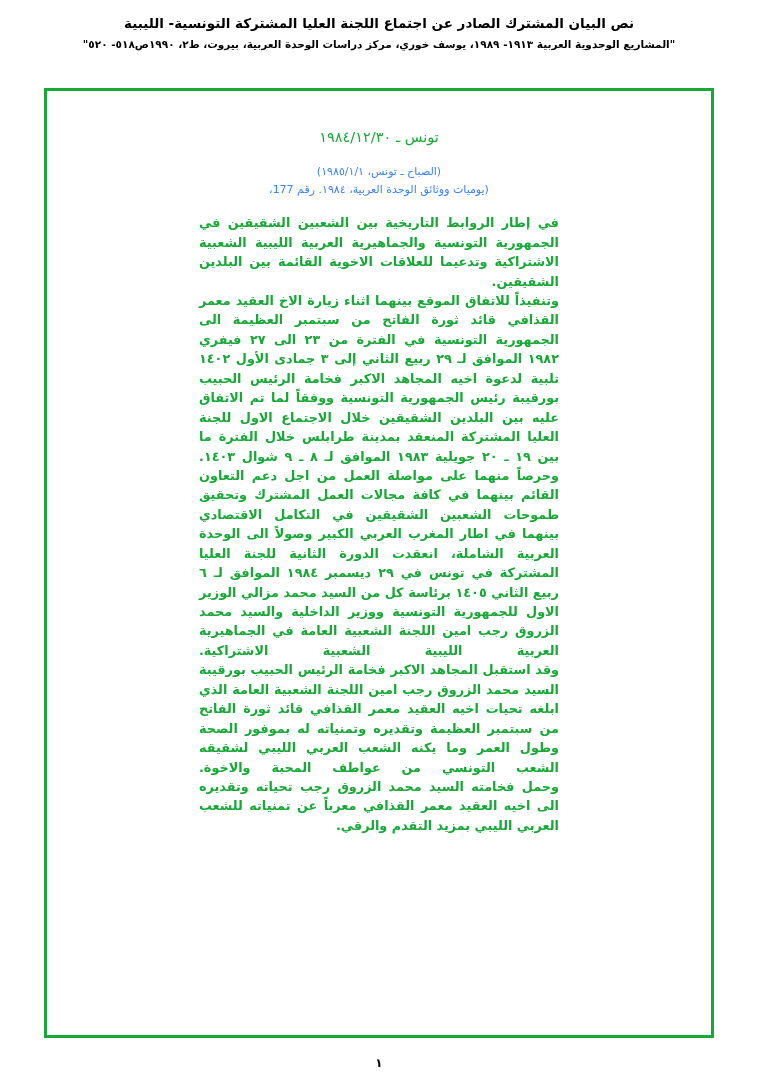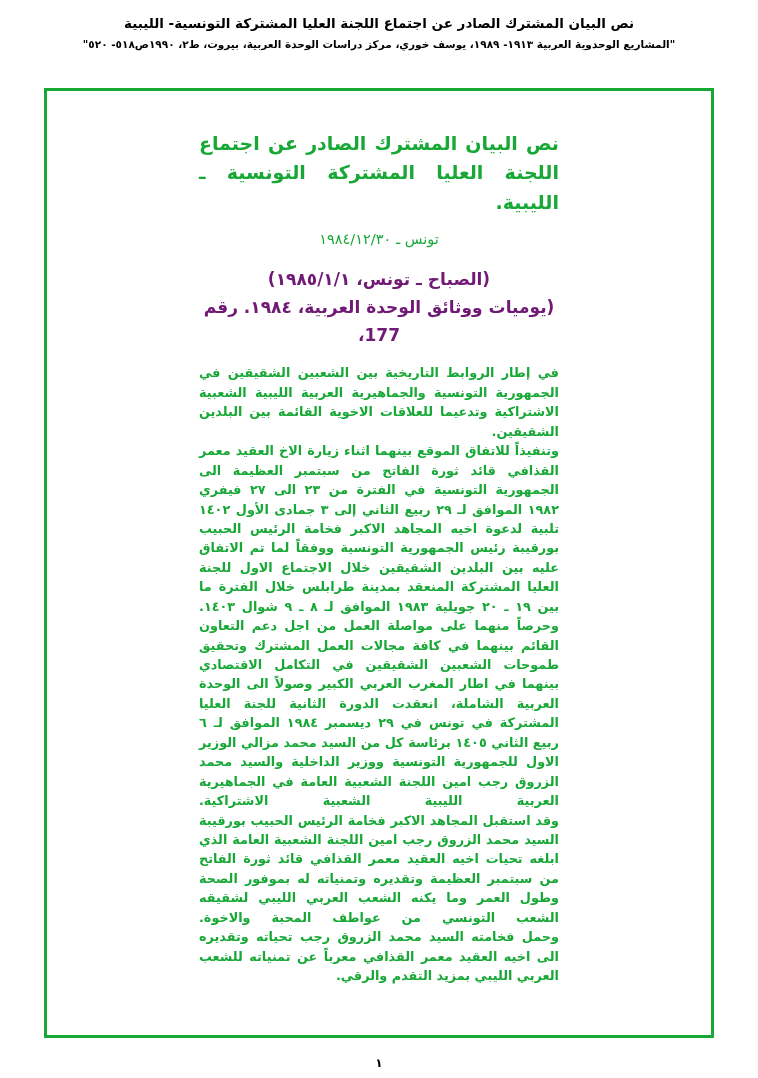--- a/index.html
+++ b/index.html
@@ -68,23 +68,23 @@
   }
   .doc-date {
     color: #17a836;
     font-weight: normal;
     font-size: 14.5px;
     text-align: center;
     margin-top: 14px;
     letter-spacing: 1px;
   }
   .pub-info {
-    color: #701a75;
-    font-weight: bold;
-    font-size: 17px;
+    color: #3b82f6;
+    font-weight: normal;
+    font-size: 11px;
     line-height: 1.65;
     text-align: center;
     margin-top: 18px;
   }
   .pub-info div {
     margin: 0;
   }
   .pub-line-3 {
     text-align: left;
     padding-left: 26px;
@@ -124,21 +124,20 @@
 <div class="page">
 
   <div class="page-header">
     <div class="header-title">نص البيان المشترك الصادر عن اجتماع اللجنة العليا المشتركة التونسية- الليبية</div>
     <div class="header-source">"المشاريع الوحدوية العربية ١٩١٣- ١٩٨٩، يوسف خوري، مركز دراسات الوحدة العربية، بيروت، ط٢، ١٩٩٠ص٥١٨- ٥٢٠"</div>
   </div>
 
   <div class="frame">
     <div class="content">
 
-      <div class="doc-title">نص البيان المشترك الصادر عن اجتماع اللجنة العليا المشتركة التونسية ـ الليبية.</div>
 
       <div class="doc-date">تونس ـ ١٩٨٤/١٢/٣٠</div>
 
       <div class="pub-info">
         <div>(الصباح ـ تونس، ١٩٨٥/١/١)</div>
         <div>(يوميات ووثائق الوحدة العربية، ١٩٨٤. رقم 177،</div>
       </div>
 
       <div class="body-text">
         <p>في إطار الروابط التاريخية بين الشعبين الشقيقين في الجمهورية التونسية والجماهيرية العربية الليبية الشعبية الاشتراكية وتدعيما للعلاقات الاخوية القائمة بين البلدين الشقيقين.</p>

